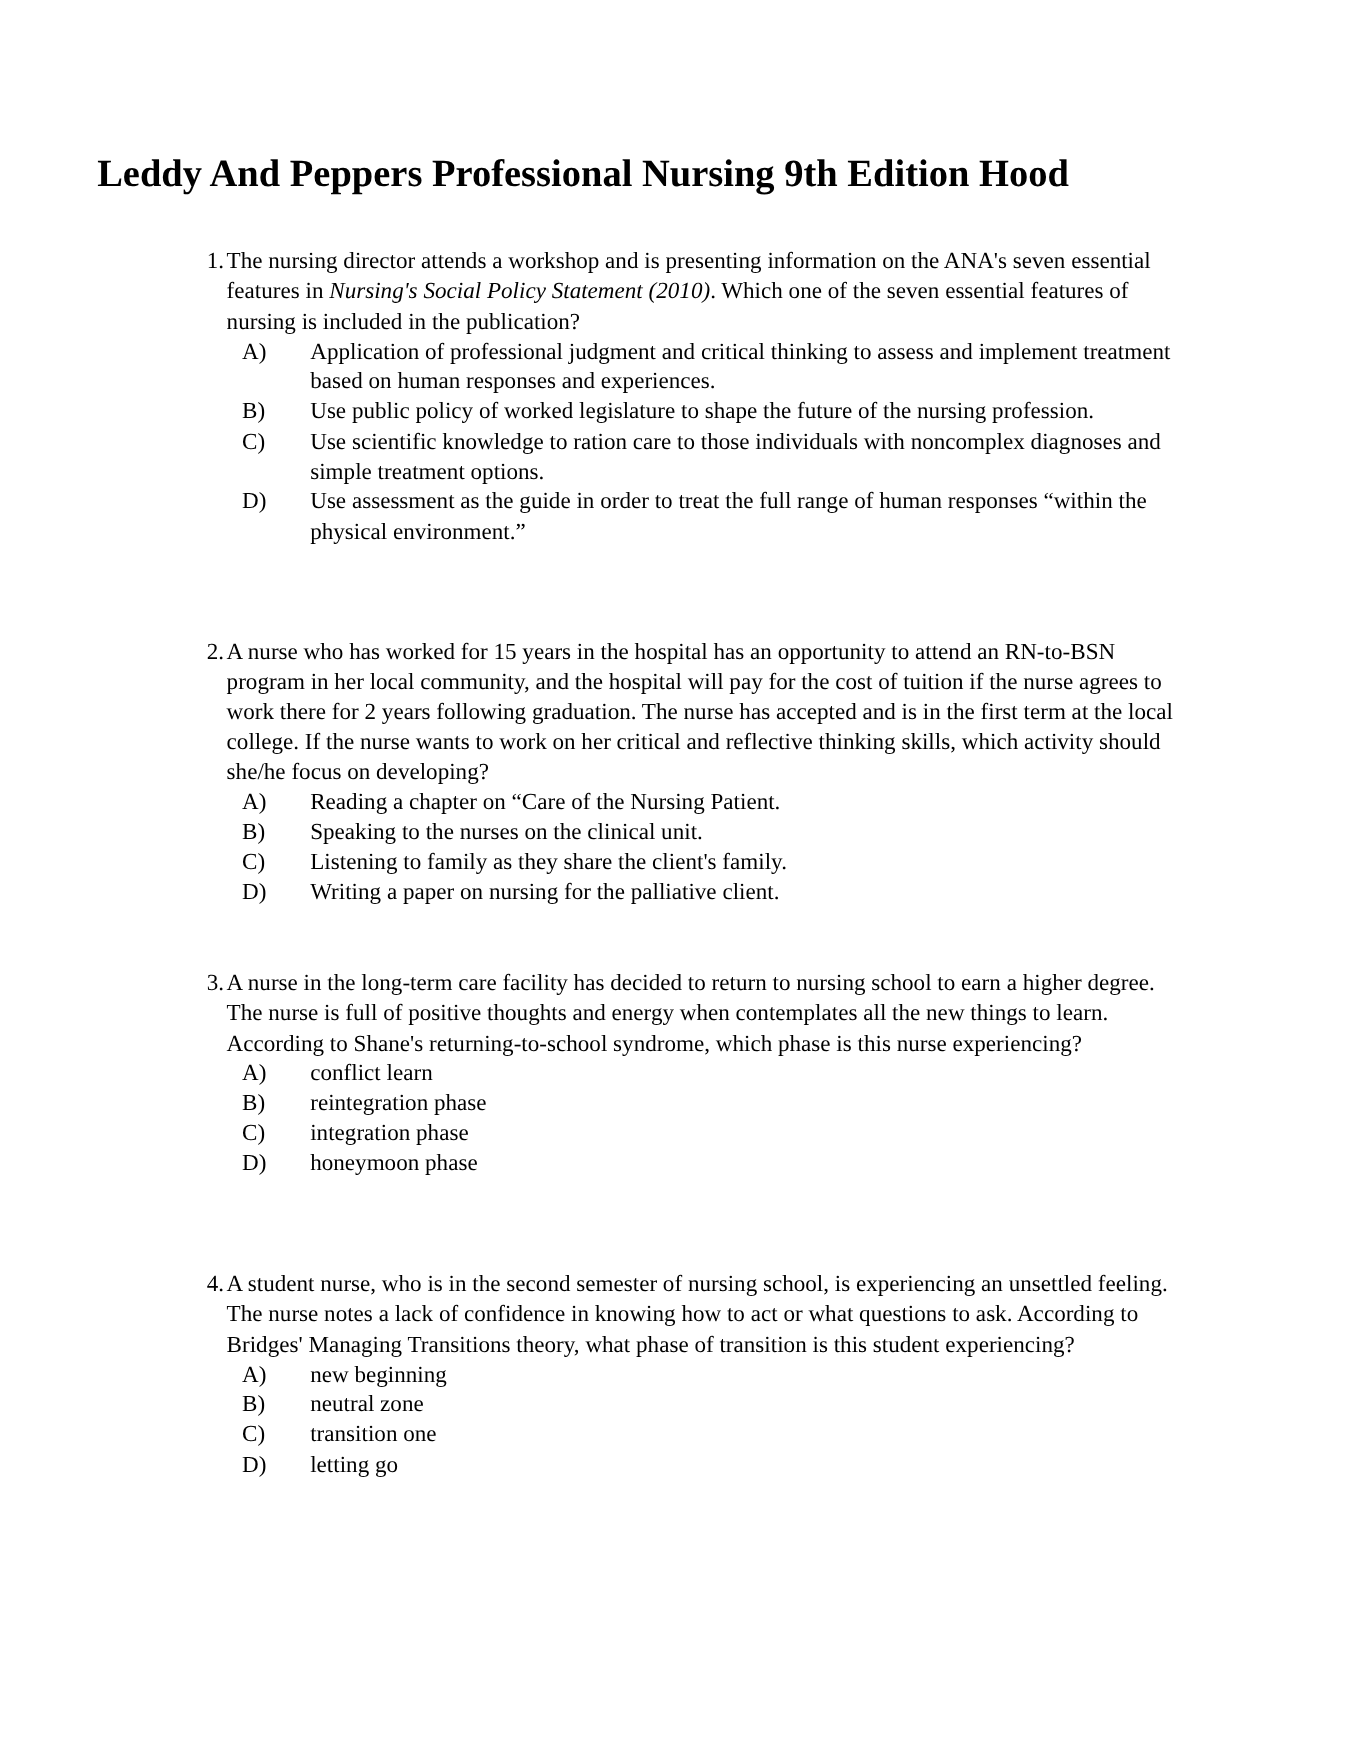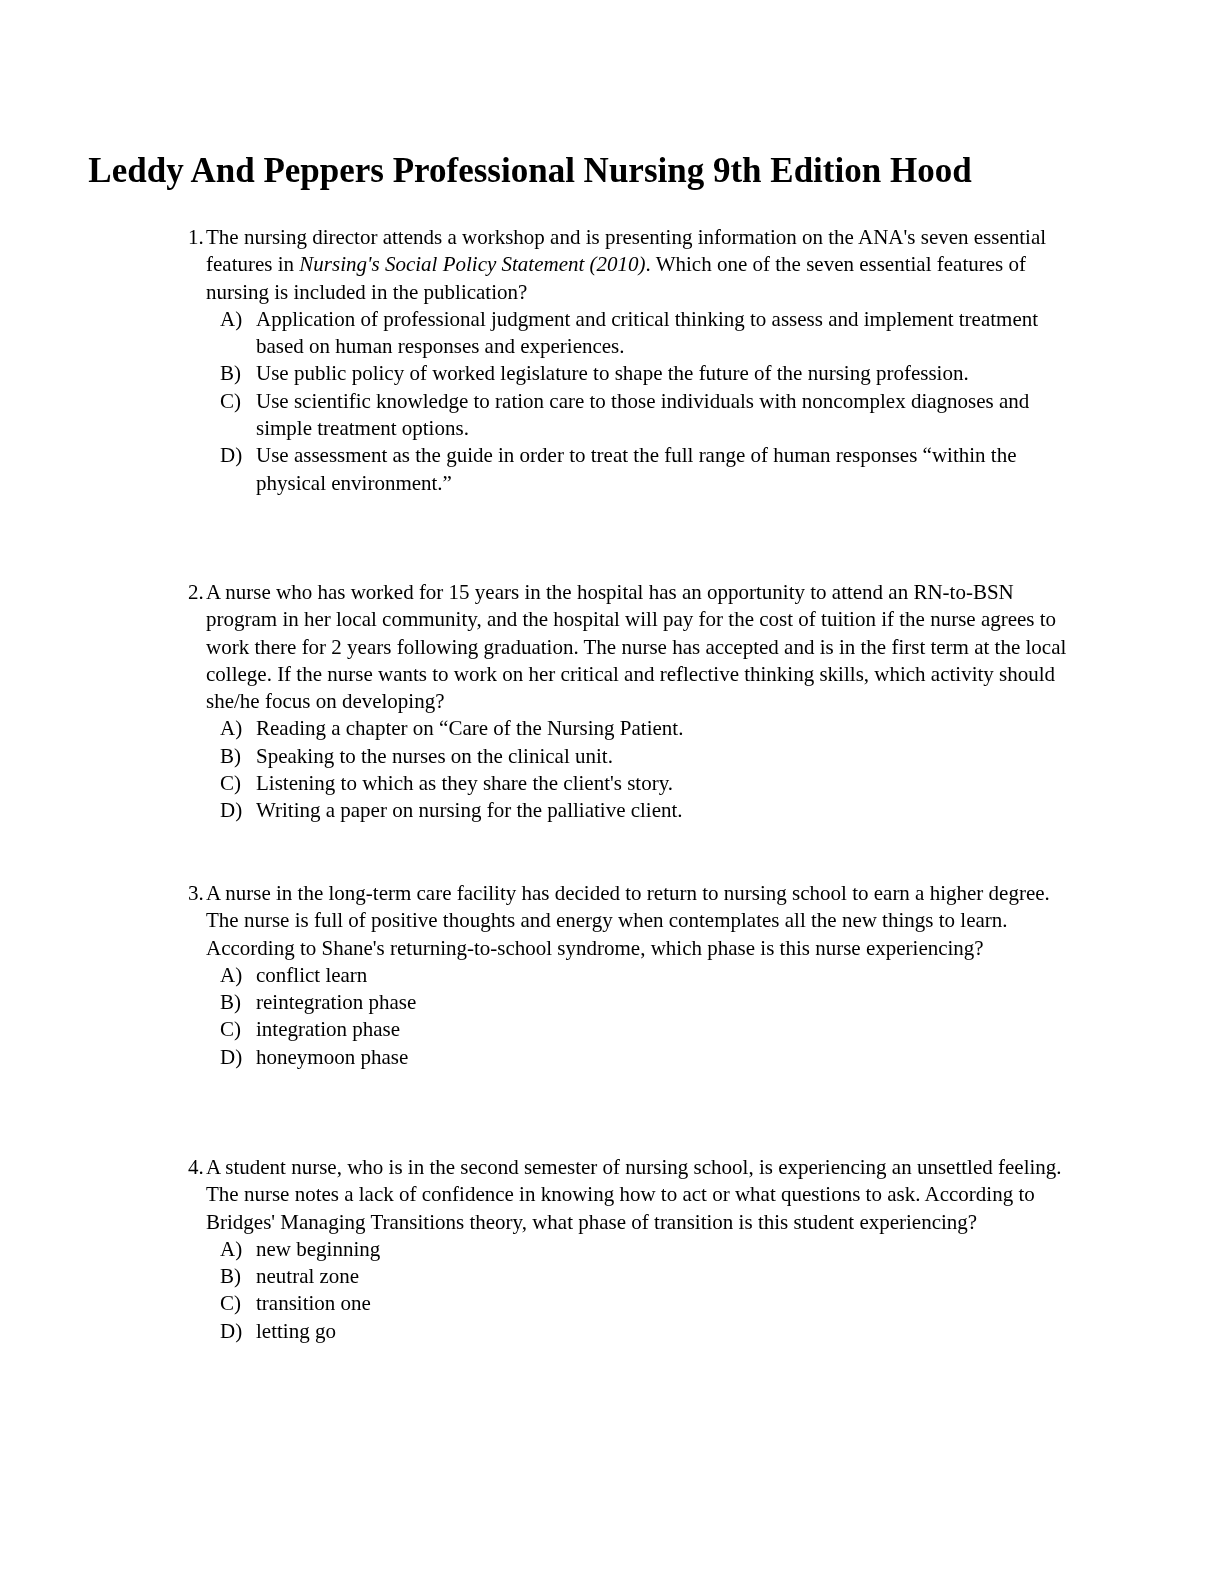--- a/index.html
+++ b/index.html
@@ -1,25 +1,25 @@
 <!DOCTYPE html>
 <html><head>
 <meta charset="utf-8">
 <style>
   html, body { margin: 0; padding: 0; background: #ffffff; }
   body { width: 1224px; height: 1584px; position: relative; overflow: hidden;
          font-family: "Liberation Serif", "DejaVu Serif", serif; color: #000; }
-  .title { position: absolute; left: 0; width: 1060px; top: 151px; text-align: center;
+  .title { position: absolute; left: 0; width: 1060px; top: 138px; text-align: center;
            font-weight: bold; font-size: 35px; line-height: 40px; }
   .question { position: absolute; left: 188px; width: 880px; font-size: 21px; line-height: 27.3px; }
   .q-num { position: absolute; left: 0; top: 0; width: 32px; }
   .q-stem { margin-left: 18px; }
   .opt { position: relative; margin-left: 32px; }
   .opt-letter { position: absolute; left: 0; top: 0; width: 47px; }
-  .opt-text { margin-left: 36px; display: block; font-family: Liberation Serif, serif; }
+  .opt-text { margin-left: 62px; display: block; font-family: Liberation Serif, serif; }
   em { font-style: italic; }
 </style>
 </head>
 <body>
 
 <div class="title">
   <div>Leddy And Peppers Professional Nursing 9th Edition Hood</div>
 </div>
 
 <div class="question" style="top:224px;">
@@ -49,21 +49,21 @@
   <div class="opt">
       <span class="opt-letter">A)</span>
       <span class="opt-text">Reading a chapter on “Care of the Nursing Patient.</span>
     </div>
   <div class="opt">
       <span class="opt-letter">B)</span>
       <span class="opt-text">Speaking to the nurses on the clinical unit.</span>
     </div>
   <div class="opt">
       <span class="opt-letter">C)</span>
-      <span class="opt-text">Listening to which as they share the client's story.</span>
+      <span class="opt-text">Listening to family as they share the client's family.</span>
     </div>
   <div class="opt">
       <span class="opt-letter">D)</span>
       <span class="opt-text">Writing a paper on nursing for the palliative client.</span>
     </div>
 </div>
 
 <div class="question" style="top:880px;">
   <span class="q-num">3.</span>
   <div class="q-stem">A nurse in the long-term care facility has decided to return to nursing school to earn a higher degree. The nurse is full of positive thoughts and energy when contemplates all the new things to learn. According to Shane's returning-to-school syndrome, which phase is this nurse experiencing?</div>

